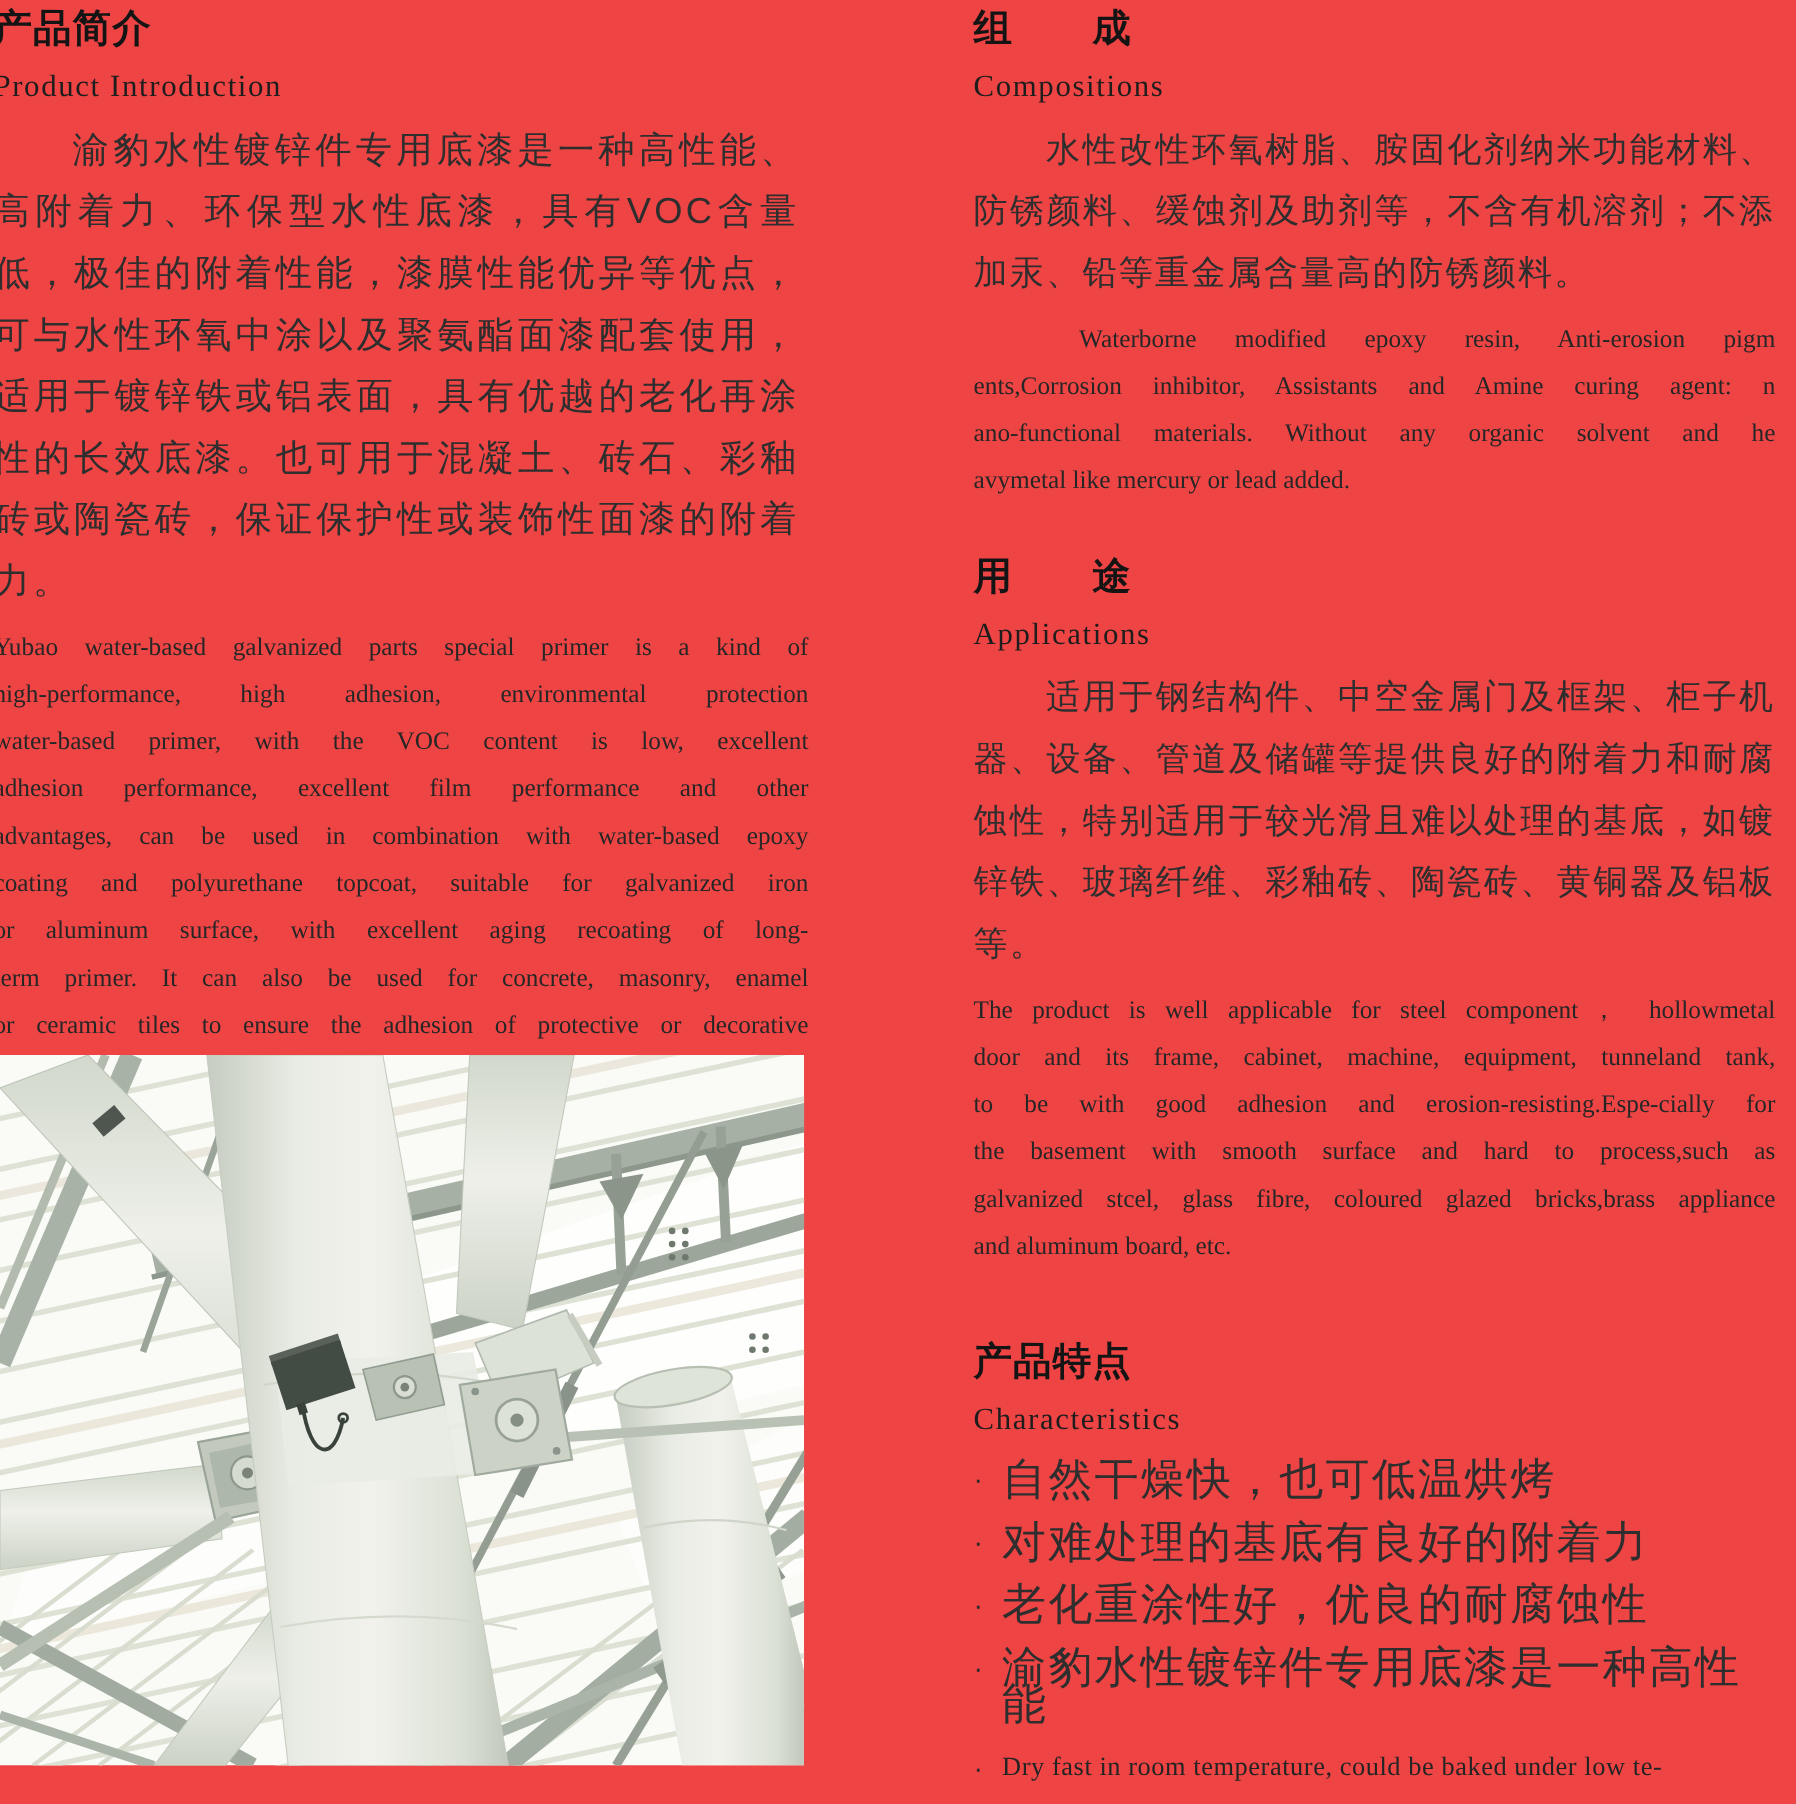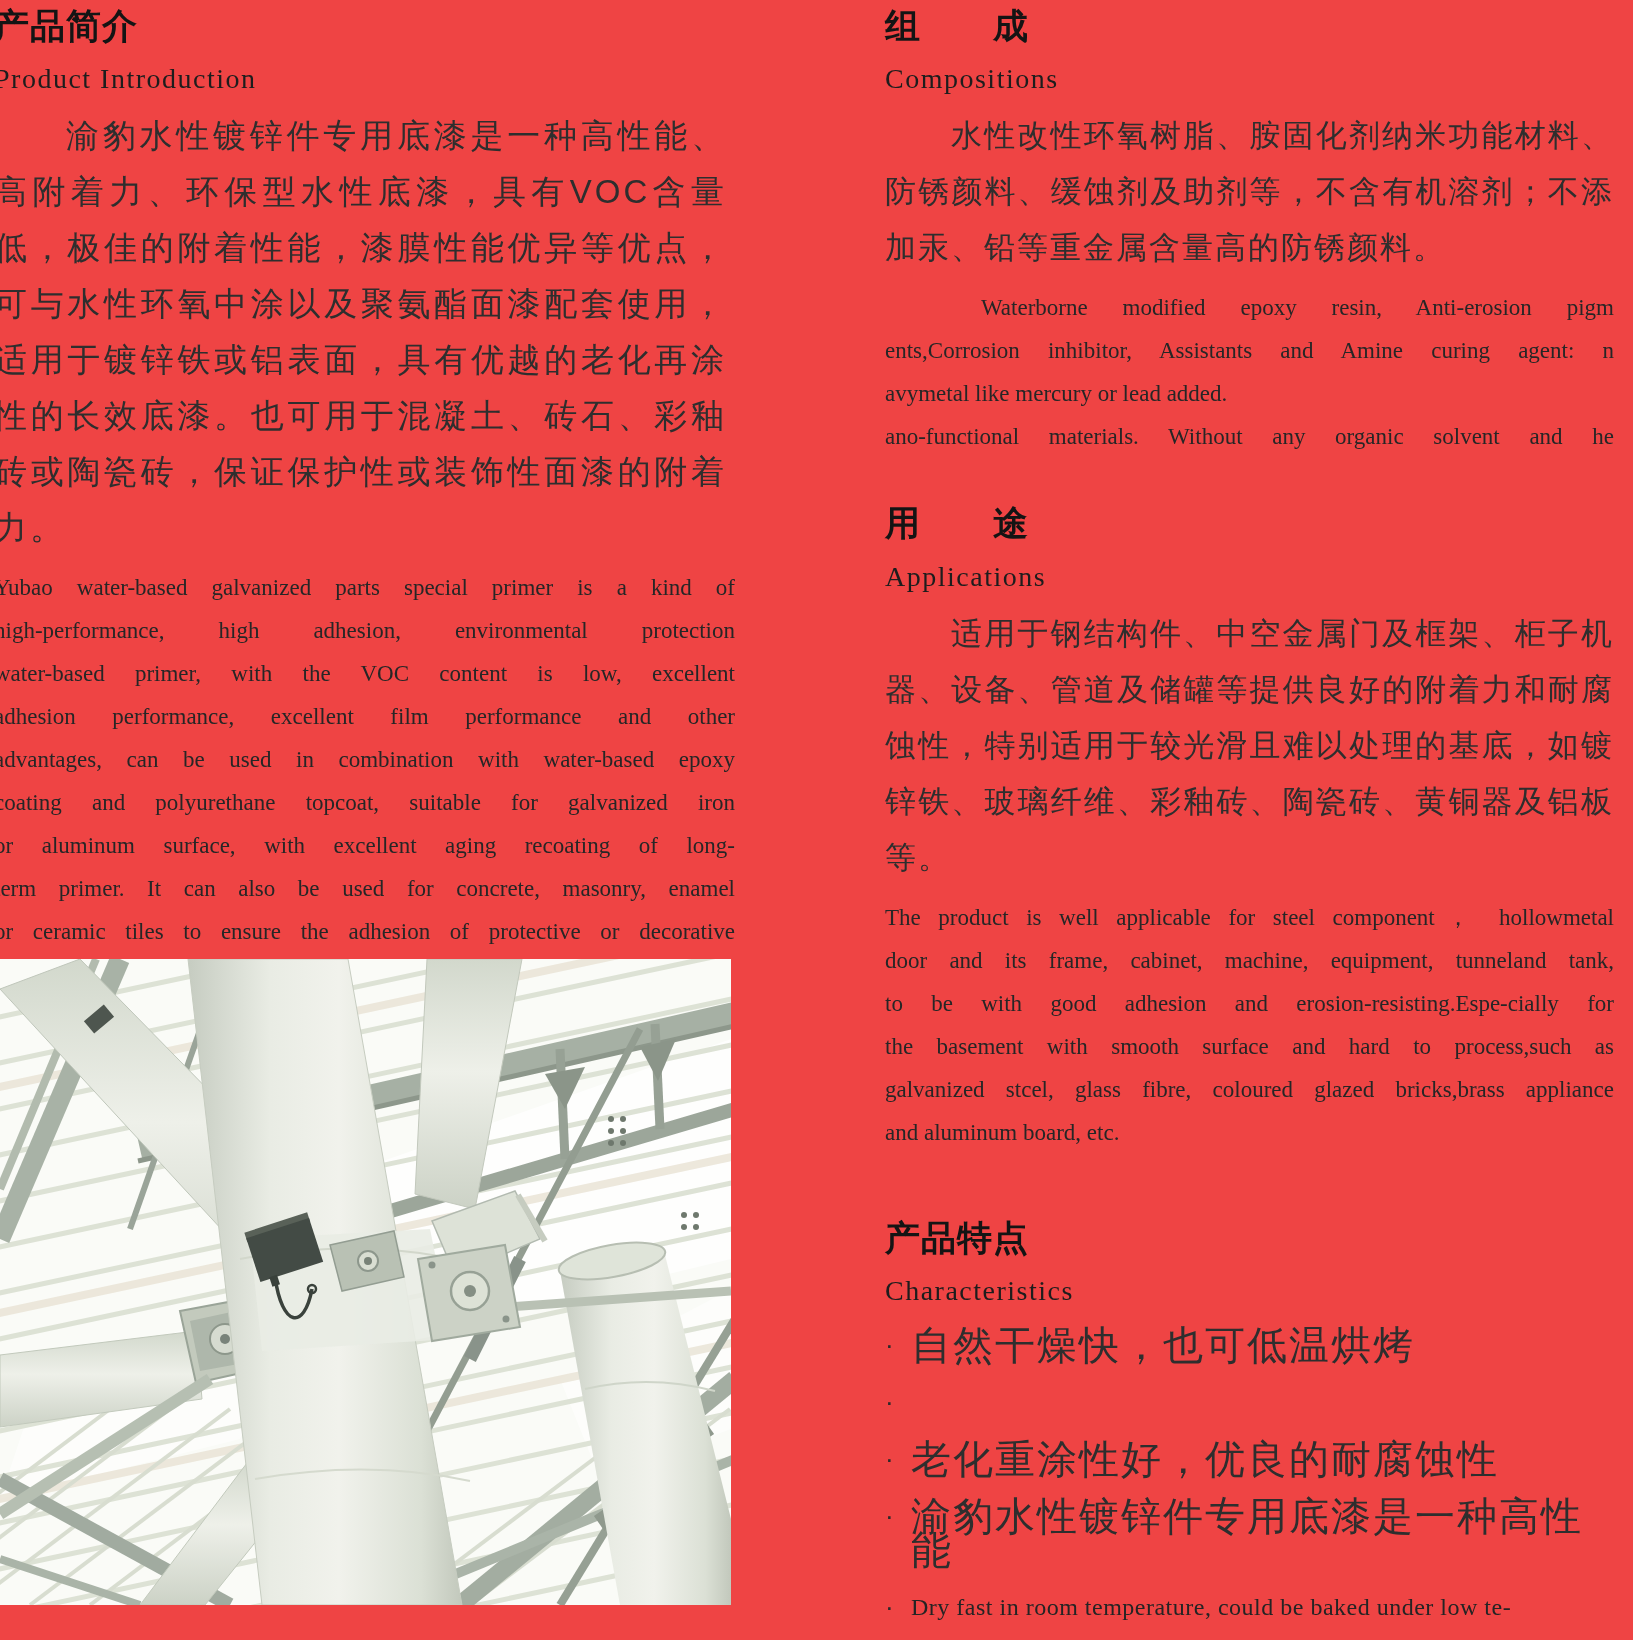--- a/index.html
+++ b/index.html
@@ -201,22 +201,22 @@
   </div>
 
   <div class="col-right">
 
     <h1 class="h-zh first">组　　成</h1>
     <h2 class="h-en">Compositions</h2>
     <p class="zh-body right">水性改性环氧树脂、胺固化剂纳米功能材料、防锈颜料、缓蚀剂及助剂等，不含有机溶剂；不添加汞、铅等重金属含量高的防锈颜料。</p>
     <div class="en-para comp-en">
       <div class="en-line">Waterborne modified epoxy resin, Anti-erosion  pigm</div>
       <div class="en-line">ents,Corrosion inhibitor, Assistants and Amine curing agent: n</div>
+      <div class="en-line">ano-functional materials. Without any organic solvent and he</div>
       <div class="en-line natural">avymetal like mercury or lead added.</div>
-      <div class="en-line">ano-functional materials. Without any organic solvent and he</div>
     </div>
 
     <h1 class="h-zh gap-sec">用　　途</h1>
     <h2 class="h-en">Applications</h2>
     <p class="zh-body right">适用于钢结构件、中空金属门及框架、柜子机器、设备、管道及储罐等提供良好的附着力和耐腐蚀性，特别适用于较光滑且难以处理的基底，如镀锌铁、玻璃纤维、彩釉砖、陶瓷砖、黄铜器及铝板等。</p>
     <div class="en-para">
       <div class="en-line">The product is well applicable for steel component， hollowmetal</div>
       <div class="en-line">door and its frame, cabinet, machine, equipment, tunneland tank,</div>
       <div class="en-line">to be with good adhesion and erosion-resisting.Espe-cially for</div>
       <div class="en-line">the basement with smooth surface and hard to process,such as</div>
@@ -227,20 +227,21 @@
     <h1 class="h-zh gap-char">产品特点</h1>
     <h2 class="h-en">Characteristics</h2>
 
     <div class="bullets">
       <div class="bullet-row">
         <span class="bullet-marker">·</span>
         <span class="bullet-text">自然干燥快，也可低温烘烤</span>
       </div>
       <div class="bullet-row">
         <span class="bullet-marker">·</span>
+        <span class="bullet-text">对难处理的基底有良好的附着力</span>
       </div>
       <div class="bullet-row">
         <span class="bullet-marker">·</span>
         <span class="bullet-text">老化重涂性好，优良的耐腐蚀性</span>
       </div>
       <div class="bullet-row">
         <span class="bullet-marker">·</span>
         <span class="bullet-text">渝豹水性镀锌件专用底漆是一种高性能</span>
       </div>
       <div class="bullet-row">

